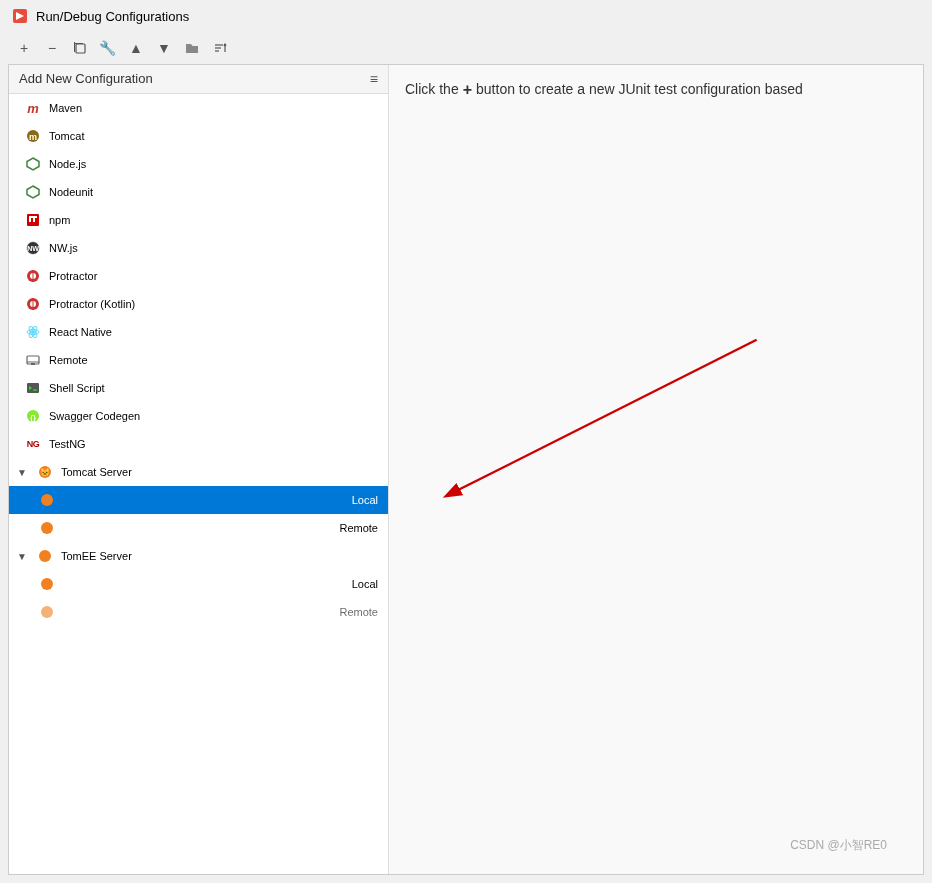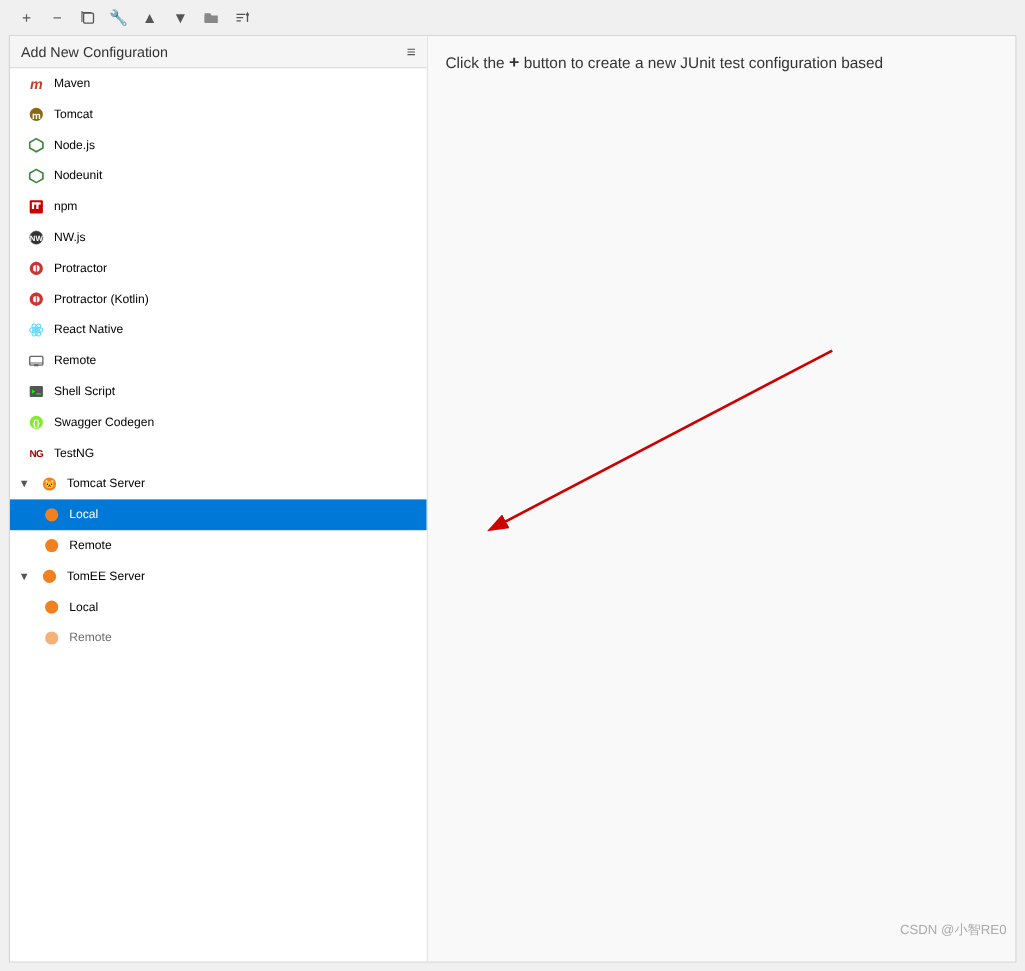--- a/index.html
+++ b/index.html
@@ -75,21 +75,21 @@
       min-width: 380px;
       background: #fff;
       border-right: 1px solid #ddd;
       display: flex;
       flex-direction: column;
       overflow: hidden;
     }
 
     .panel-header {
       display: flex;
-      align-items: center;
+      align-items: flex-start;
       justify-content: space-between;
       padding: 6px 10px;
       background: #f5f5f5;
       border-bottom: 1px solid #ddd;
     }
 
     .panel-header-title {
       font-size: 13px;
       color: #333;
     }
@@ -118,20 +118,21 @@
       background: #0078d7;
       color: #fff;
     }
 
     .list-item.section-header {
       padding-left: 8px;
     }
 
     .list-item.child {
       padding-left: 30px;
+      justify-content: space-between;
     }
 
     .item-icon {
       width: 16px;
       height: 16px;
       flex-shrink: 0;
       display: flex;
       align-items: center;
       justify-content: center;
       font-size: 12px;
@@ -170,36 +171,45 @@
       top: 0;
       left: 0;
       width: 100%;
       height: 100%;
       pointer-events: none;
     }
 
     .watermark {
       position: absolute;
       bottom: 20px;
-      right: 8px;
+      right: 36px;
       font-size: 12px;
       color: #aaa;
     }
 
     .chevron {
       font-size: 10px;
       color: #555;
       margin-right: 2px;
     }
   </style>
 </head>
 <body>
 
 <div class="window">
 
+  <div class="title-bar">
+    <div class="title-bar-icon">
+      <svg width="16" height="16" viewBox="0 0 16 16">
+        <rect x="1" y="1" width="14" height="14" rx="2" fill="#e74c3c"></rect>
+        <polygon points="4,4 12,8 4,12" fill="white"></polygon>
+      </svg>
+    </div>
+    <span class="title-bar-text">Run/Debug Configurations</span>
+  </div>
 
   <div class="toolbar">
     <button class="toolbar-btn">+</button>
     <button class="toolbar-btn">−</button>
     <button class="toolbar-btn">
       <svg width="14" height="14" viewBox="0 0 14 14" fill="none" stroke="#555" stroke-width="1.2">
         <rect x="3" y="3" width="9" height="9" rx="1"></rect>
         <path d="M2 2h8v1H2zM1 1h1v10H1z" fill="#555" stroke="none"></path>
       </svg>
     </button>

